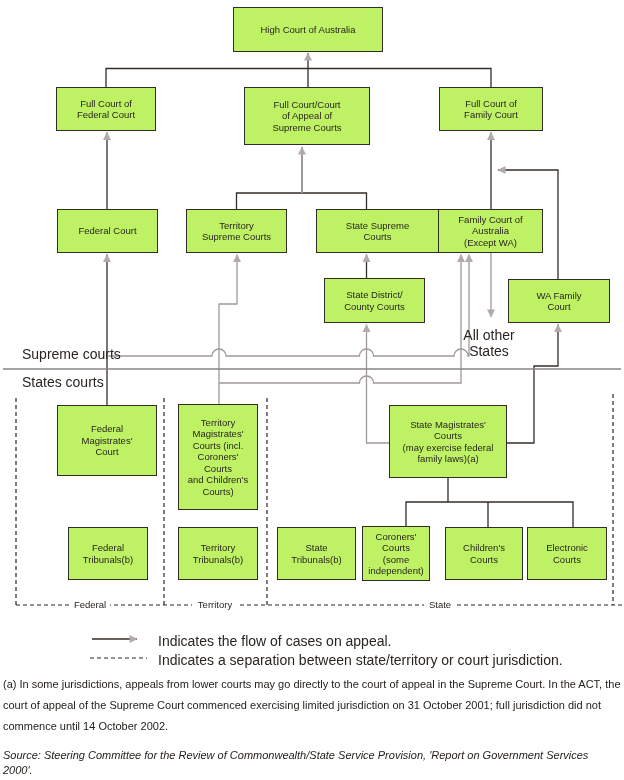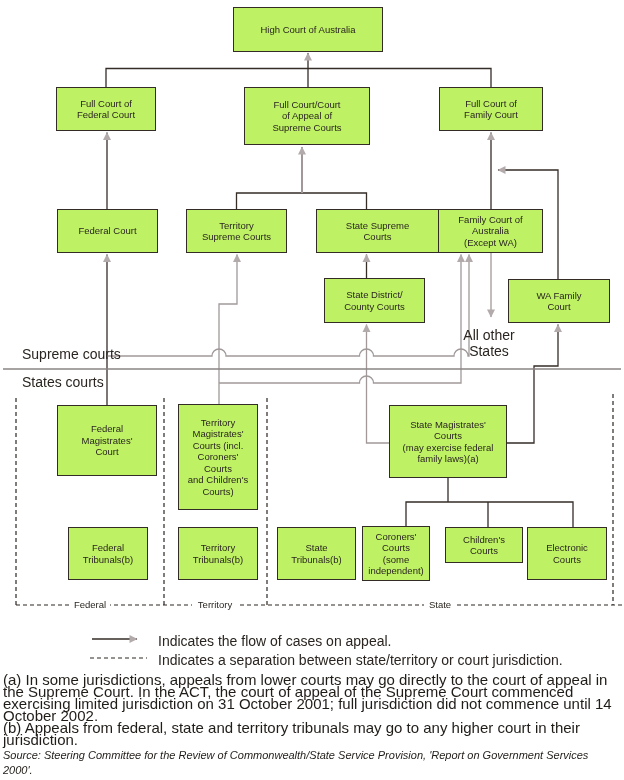--- a/index.html
+++ b/index.html
@@ -21,21 +21,21 @@
     position:absolute;z-index:2;font-size:14px;line-height:16px;
     color:#2a2520;white-space:pre-line;
   }
   .center{text-align:center;}
   .zone{
     position:absolute;z-index:3;top:599px;background:#ffffff;
     font-size:9.5px;line-height:12px;text-align:center;color:#2a2520;
   }
   .footnotes{
     position:absolute;z-index:2;left:3px;top:674px;width:618px;
-    font-size:15px;line-height:12px;color:#201c18;
+    font-size:11px;line-height:21px;color:#201c18;
   }
   .footnotes p{margin:0;}
   .source{
     position:absolute;z-index:2;left:3px;top:748px;width:588px;
     font-size:11px;line-height:14.5px;font-style:italic;color:#201c18;
   }
 </style>
 </head>
 <body>
 
@@ -124,35 +124,34 @@
 <div class="box" style="left:68px;top:527px;width:80px;height:53px">Federal
 Tribunals(b)</div>
 <div class="box" style="left:178px;top:527px;width:80px;height:53px">Territory
 Tribunals(b)</div>
 <div class="box" style="left:277px;top:527px;width:79px;height:53px">State
 Tribunals(b)</div>
 <div class="box" style="left:362px;top:526px;width:68px;height:55px">Coroners'
 Courts
 (some
 independent)</div>
-<div class="box" style="left:445px;top:527px;width:78px;height:36px">Children's
+<div class="box" style="left:445px;top:527px;width:78px;height:53px">Children's
 Courts</div>
 <div class="box" style="left:527px;top:527px;width:80px;height:53px">Electronic
 Courts</div>
 
 <div class="lbl" style="left:22px;top:346px">Supreme courts</div>
 <div class="lbl" style="left:22px;top:374px">States courts</div>
 <div class="lbl center" style="left:459px;top:327px;width:60px">All other
 States</div>
 
 <div class="zone" style="left:70px;width:40px">Federal</div>
 <div class="zone" style="left:192px;width:46px">Territory</div>
 <div class="zone" style="left:424px;width:32px">State</div>
 
 <div class="lbl" style="left:158px;top:633px">Indicates the flow of cases on appeal.</div>
 <div class="lbl" style="left:158px;top:652px">Indicates a separation between state/territory or court jurisdiction.</div>
 
 <div class="footnotes">
   <p>(a) In some jurisdictions, appeals from lower courts may go directly to the court of appeal in the Supreme Court. In the ACT, the court of appeal of the Supreme Court commenced exercising limited jurisdiction on 31 October 2001; full jurisdiction did not commence until 14 October 2002.</p>
-  <p>(b) Appeals from federal, state and territory tribunals may go to any higher court in their jurisdiction.</p>
 </div>
 
 <div class="source">Source: Steering Committee for the Review of Commonwealth/State Service Provision, 'Report on Government Services 2000'.</div>
 
 </body></html>

